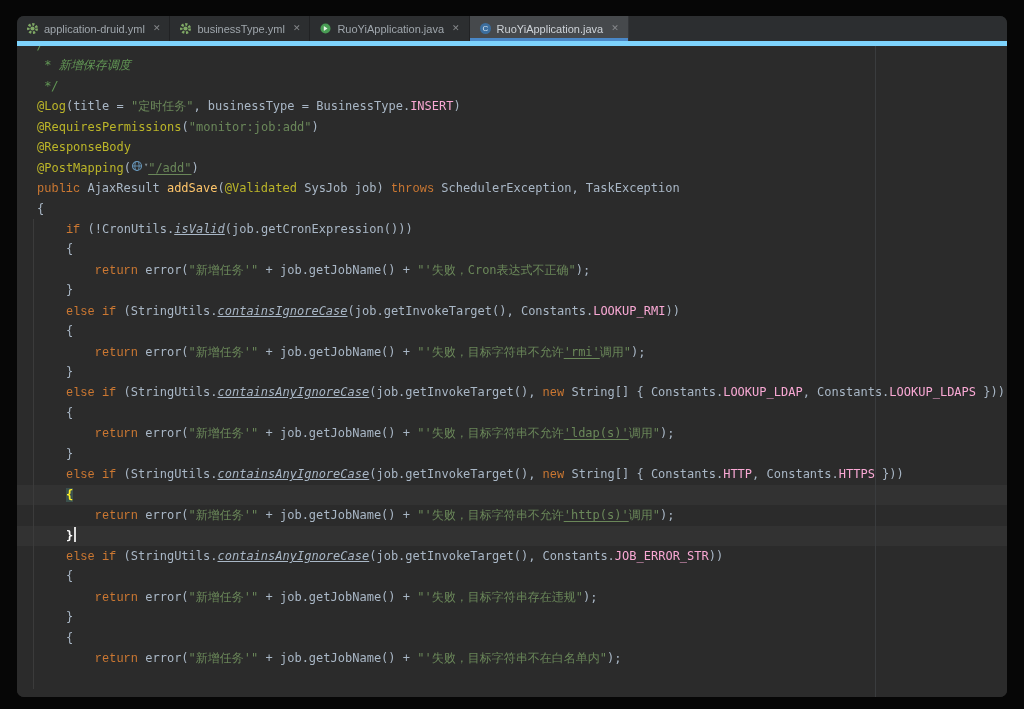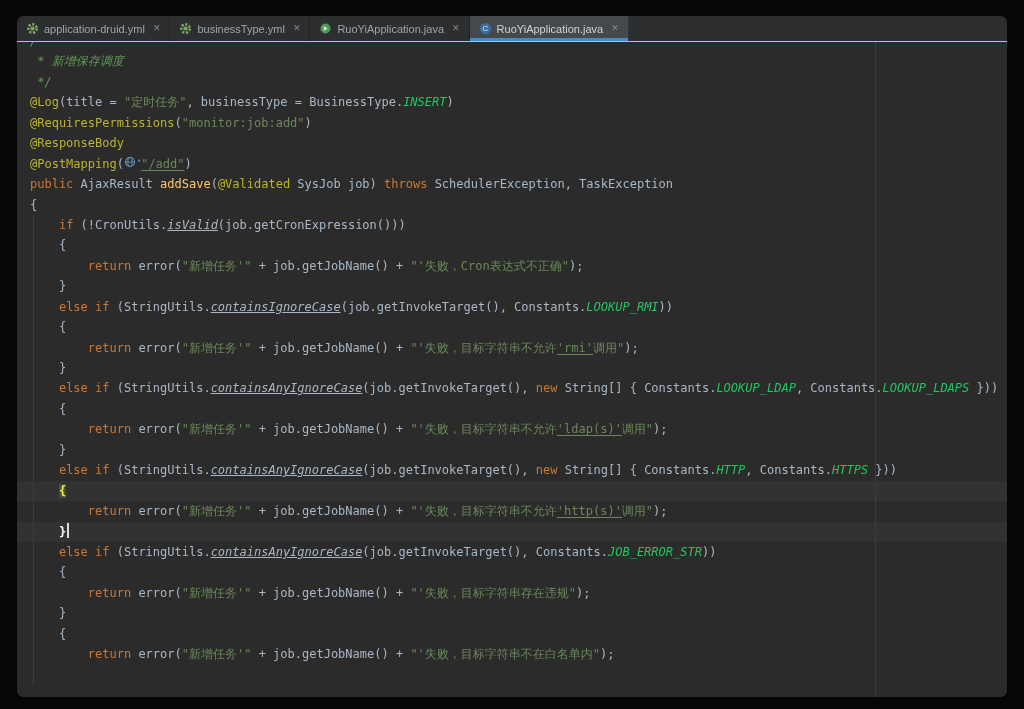--- a/index.html
+++ b/index.html
@@ -1,40 +1,40 @@
 <!DOCTYPE html>
 <html><head>
 <meta charset="utf-8">
 <style>
   html,body{margin:0;padding:0;background:#000;width:1024px;height:709px;overflow:hidden;}
   .screen{position:relative;width:1024px;height:709px;background:#060606;}
   .ide-window{position:absolute;left:17px;top:16px;width:990px;height:681px;background:#2b2b2b;border-radius:7px;overflow:hidden;}
   
-  .tab-bar{display:flex;align-items:stretch;height:25px;background:#2c2e30;border-bottom:1px solid #7dd3fc;font-family:"Liberation Sans",sans-serif;}
+  .tab-bar{display:flex;align-items:stretch;height:25px;background:#2c2e30;border-bottom:5px solid #7dd3fc;font-family:"Liberation Sans",sans-serif;}
   .tab{position:relative;display:flex;align-items:center;gap:5px;padding:0 9px;font-size:11px;color:#9fa6ac;background:transparent;border-right:1px solid rgba(0,0,0,0.25);cursor:default;white-space:nowrap;}
   .tab.active{background:#46494c;color:#ced3d8;}
   .tab.active::after{content:"";position:absolute;left:0;right:0;bottom:0;height:3px;background:#4A88C7;}
   .tab-close{margin-left:3px;font-size:9px;color:#87898c;line-height:1;}
   .icon{display:inline-flex;align-items:center;line-height:1;}
   .icon .chev{font-size:7px;color:#7f8b91;margin-left:1px;}
   
   .editor{position:relative;height:656px;overflow:hidden;background:#2b2b2b;}
   .code{margin-top:-11px;font-family:"DejaVu Sans Mono","Liberation Mono",monospace;font-size:12px;line-height:20.45px;}
-  .code-line{height:20.45px;white-space:pre;padding-left:13px;color:#a9b7c6;}
+  .code-line{height:20.45px;white-space:pre;padding-left:20px;color:#a9b7c6;}
   .code-line.caret-row{background:#323232;}
   .indent-guide{position:absolute;left:16px;width:1px;background:#3b3b3b;}
   .wrap-guide{position:absolute;left:858px;top:0;bottom:0;width:1px;background:#3a3c3e;}
   
   .tk-d{color:#a9b7c6;}
-  .tk-k{color:#cc7832;}
+  .tk-k{color:#cc7832;font-family:Liberation Mono, monospace;}
   .tk-a{color:#bbb529;margin-top:43px;}
   .tk-s{color:#6a8759;}
   .tk-su{color:#6a8759;text-decoration:underline;text-underline-offset:2px;}
   .tk-c{color:#629755;font-style:italic;}
-  .tk-f{color:#22c55e;font-style:italic;}
+  .tk-f{color:#f9a8d4;}
   .tk-m{color:#ffc66b;}
   .tk-sm{color:#a9b7c6;font-style:italic;text-decoration:underline;}
   .tk-bh{color:#ffef28;background:#3b514d;font-weight:bold;}
   .tk-cb{color:#ffffff;font-weight:bold;}
   .caret{display:inline-block;width:2px;height:15px;background:#dcdcdc;vertical-align:-2px;margin-left:1px;}
 </style>
 </head>
 <body>
 
 <div class="screen">

